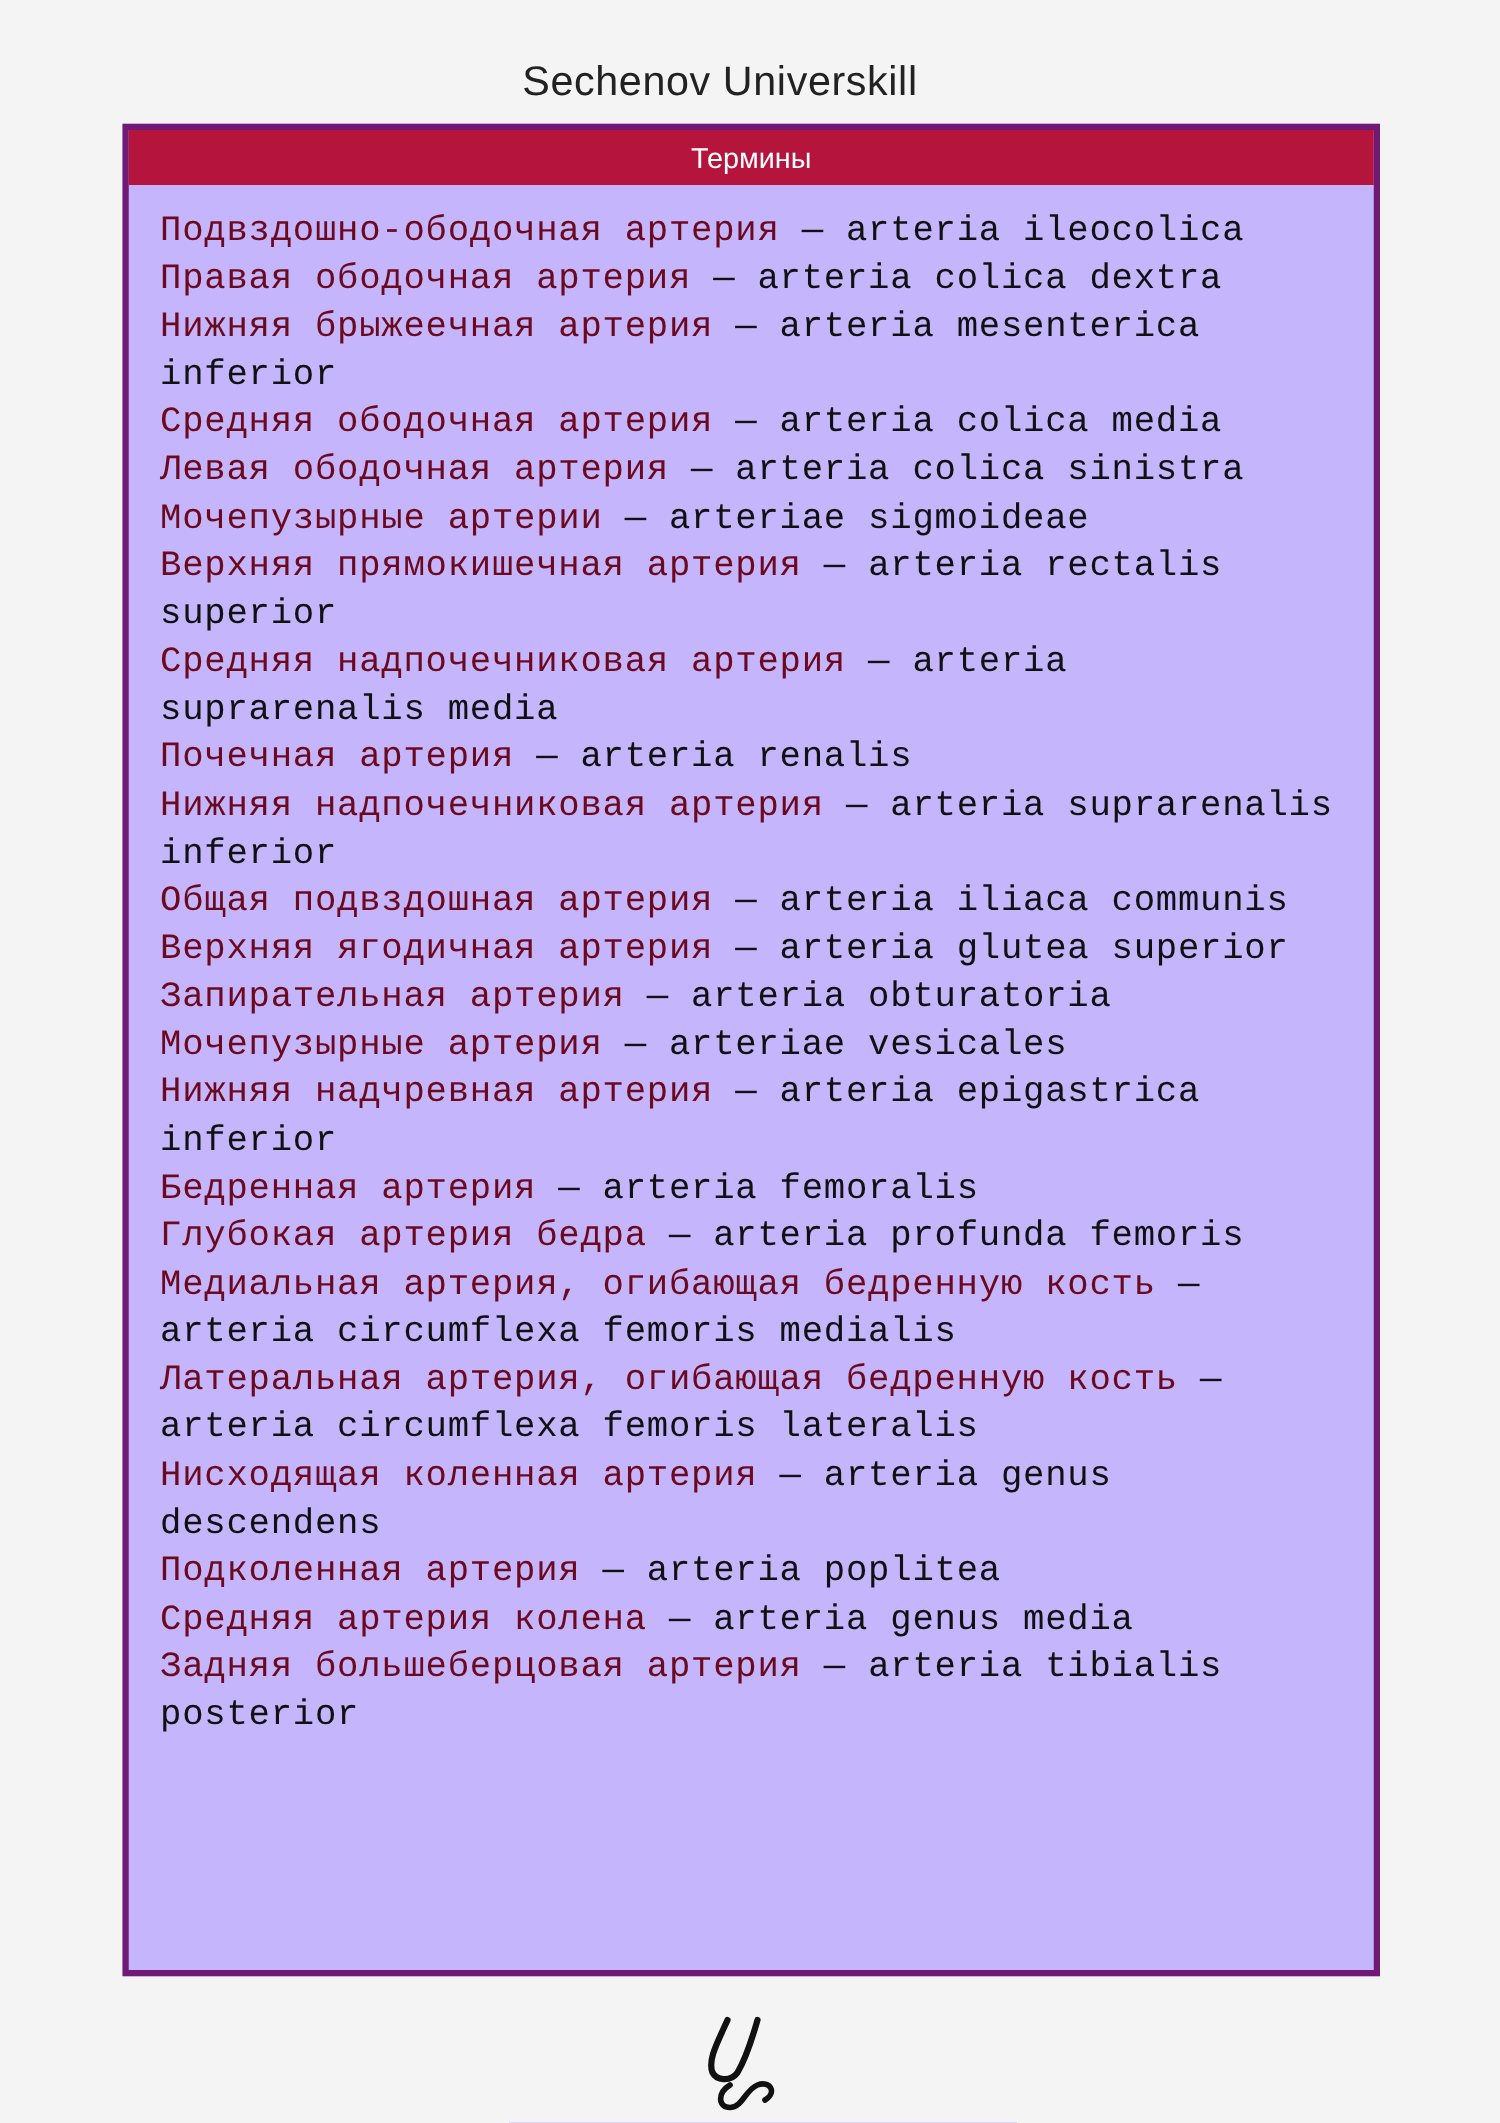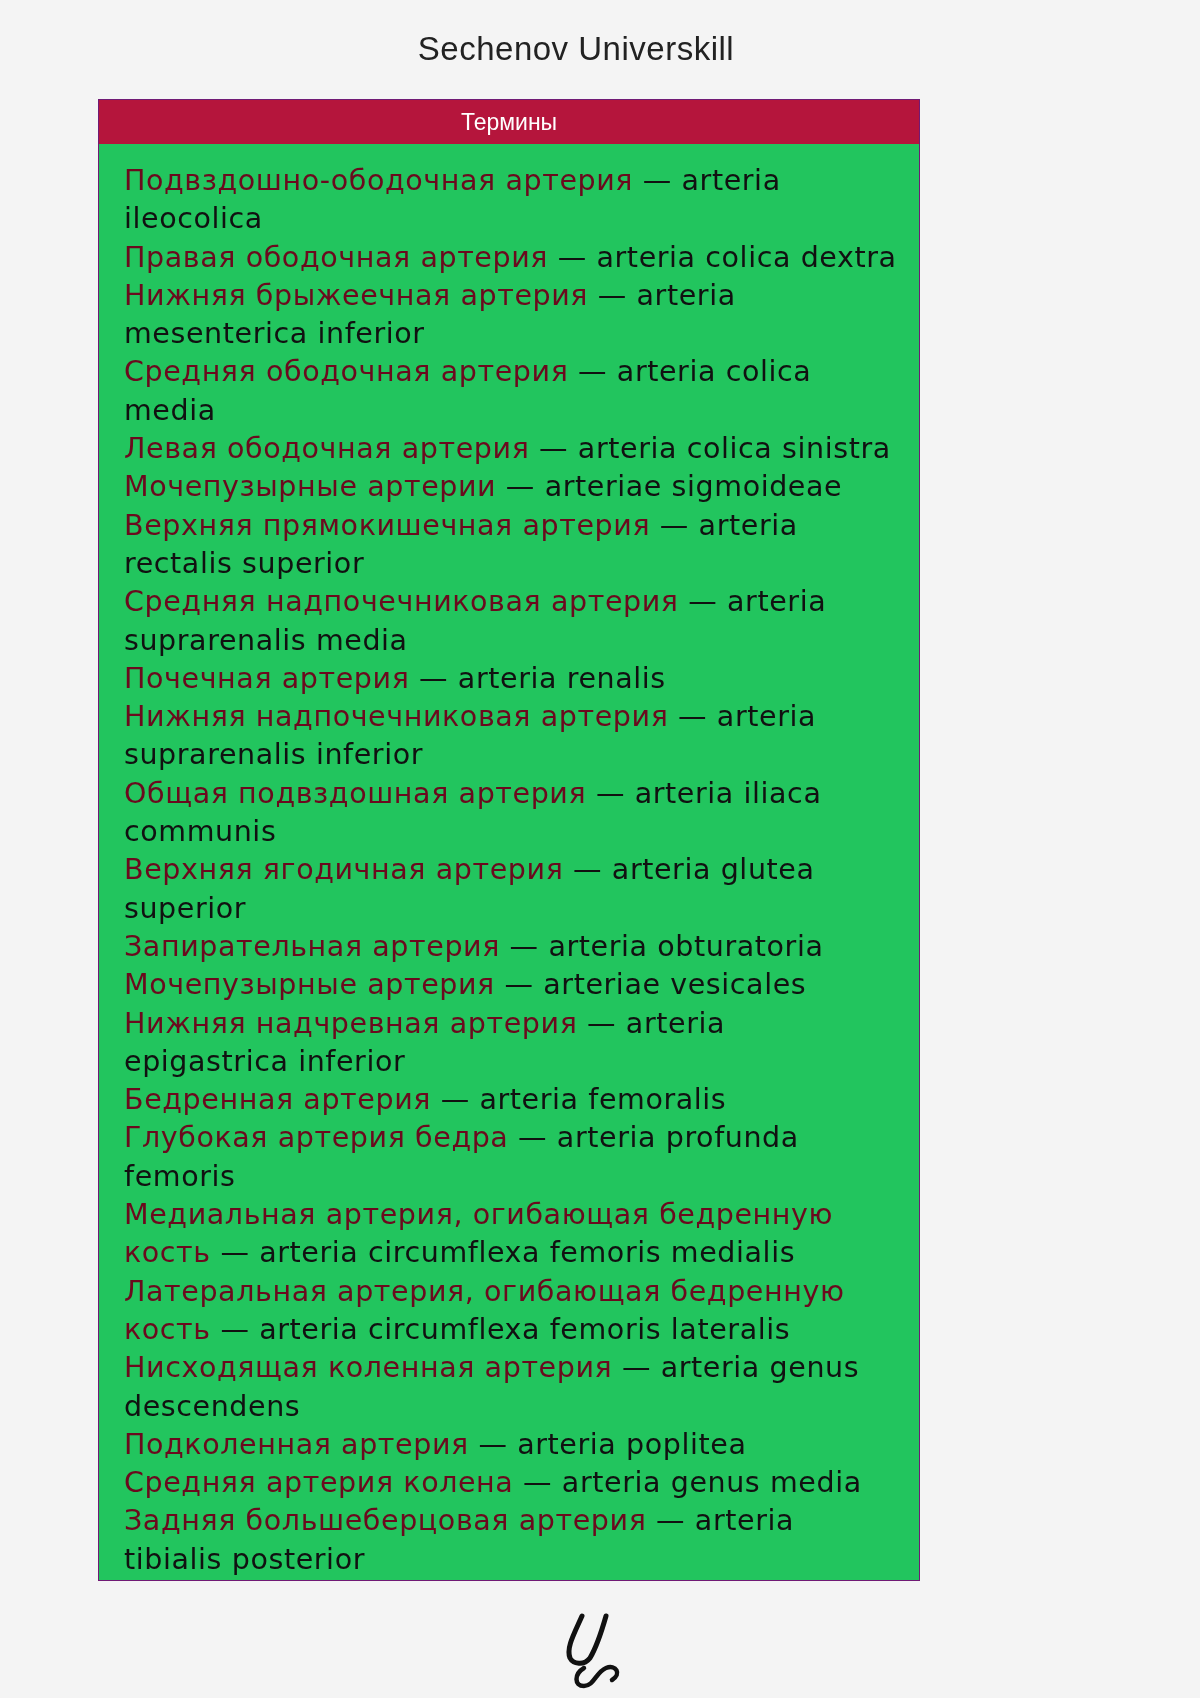--- a/index.html
+++ b/index.html
@@ -4,49 +4,49 @@
   <style>
     html, body { margin: 0; padding: 0; }
     body {
       width: 1200px; height: 1698px;
       background: #f4f4f4;
       font-family: "DejaVu Sans", sans-serif;
       position: relative;
       overflow: hidden;
     }
     .brand {
-      position: absolute; top: 30px; left: 0; width: 1152px;
+      position: absolute; top: 46px; left: 0; width: 1152px;
       text-align: center;
       font-family: "Liberation Sans", sans-serif;
       font-size: 33px; color: #222; font-weight: 300;
       letter-spacing: 0.5px;
     }
     .card {
       position: absolute; left: 98px; top: 99px;
-      width: 822px; height: 1482px;
+      width: 1006px; height: 1482px;
       box-sizing: border-box;
-      border: 1px solid #701a75;
-      background: #22c55e;
+      border: 5px solid #701a75;
+      background: #c4b5fd;
     }
     .card-header {
       background: #b5153c;
       height: 44px; line-height: 44px;
       text-align: center; color: #ffffff;
       font-family: "Liberation Sans", sans-serif;
       font-size: 23px;
     }
     .terms {
       padding: 18px 20px 0 25px;
       font-family: "DejaVu Sans", sans-serif;
       font-size: 28.5px;
       line-height: 38.3px;
       letter-spacing: 0.6px;
       color: #111;
     }
-    .term { margin: 0; }
+    .term { margin: 0; font-family: Liberation Mono, monospace; }
     .ru { color: #6b0a1e; }
     .dash { color: #111; }
     .la { color: #111; }
     .logo {
       position: absolute; left: 560px; top: 1608px; width: 80px; height: 86px;
     }
   </style>
 </head>
 <body>
 

